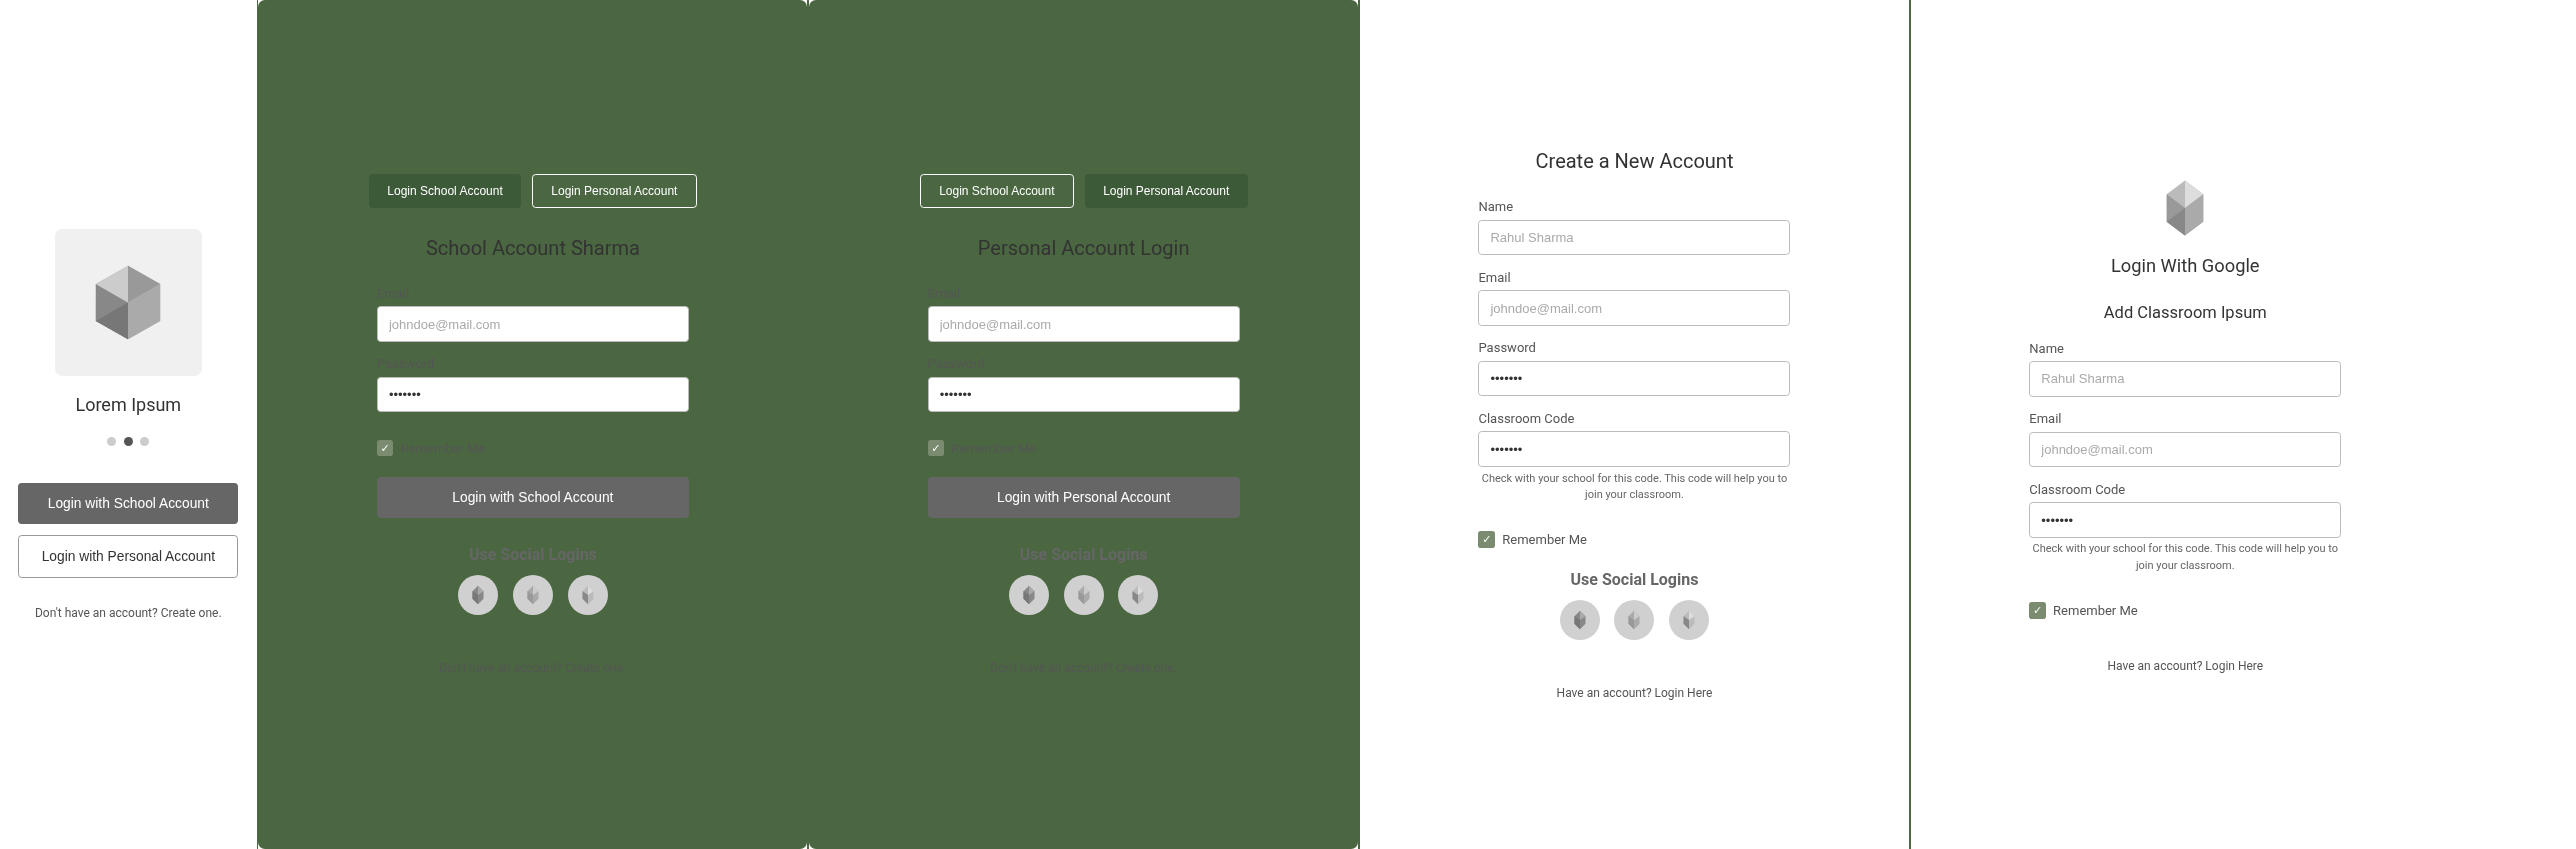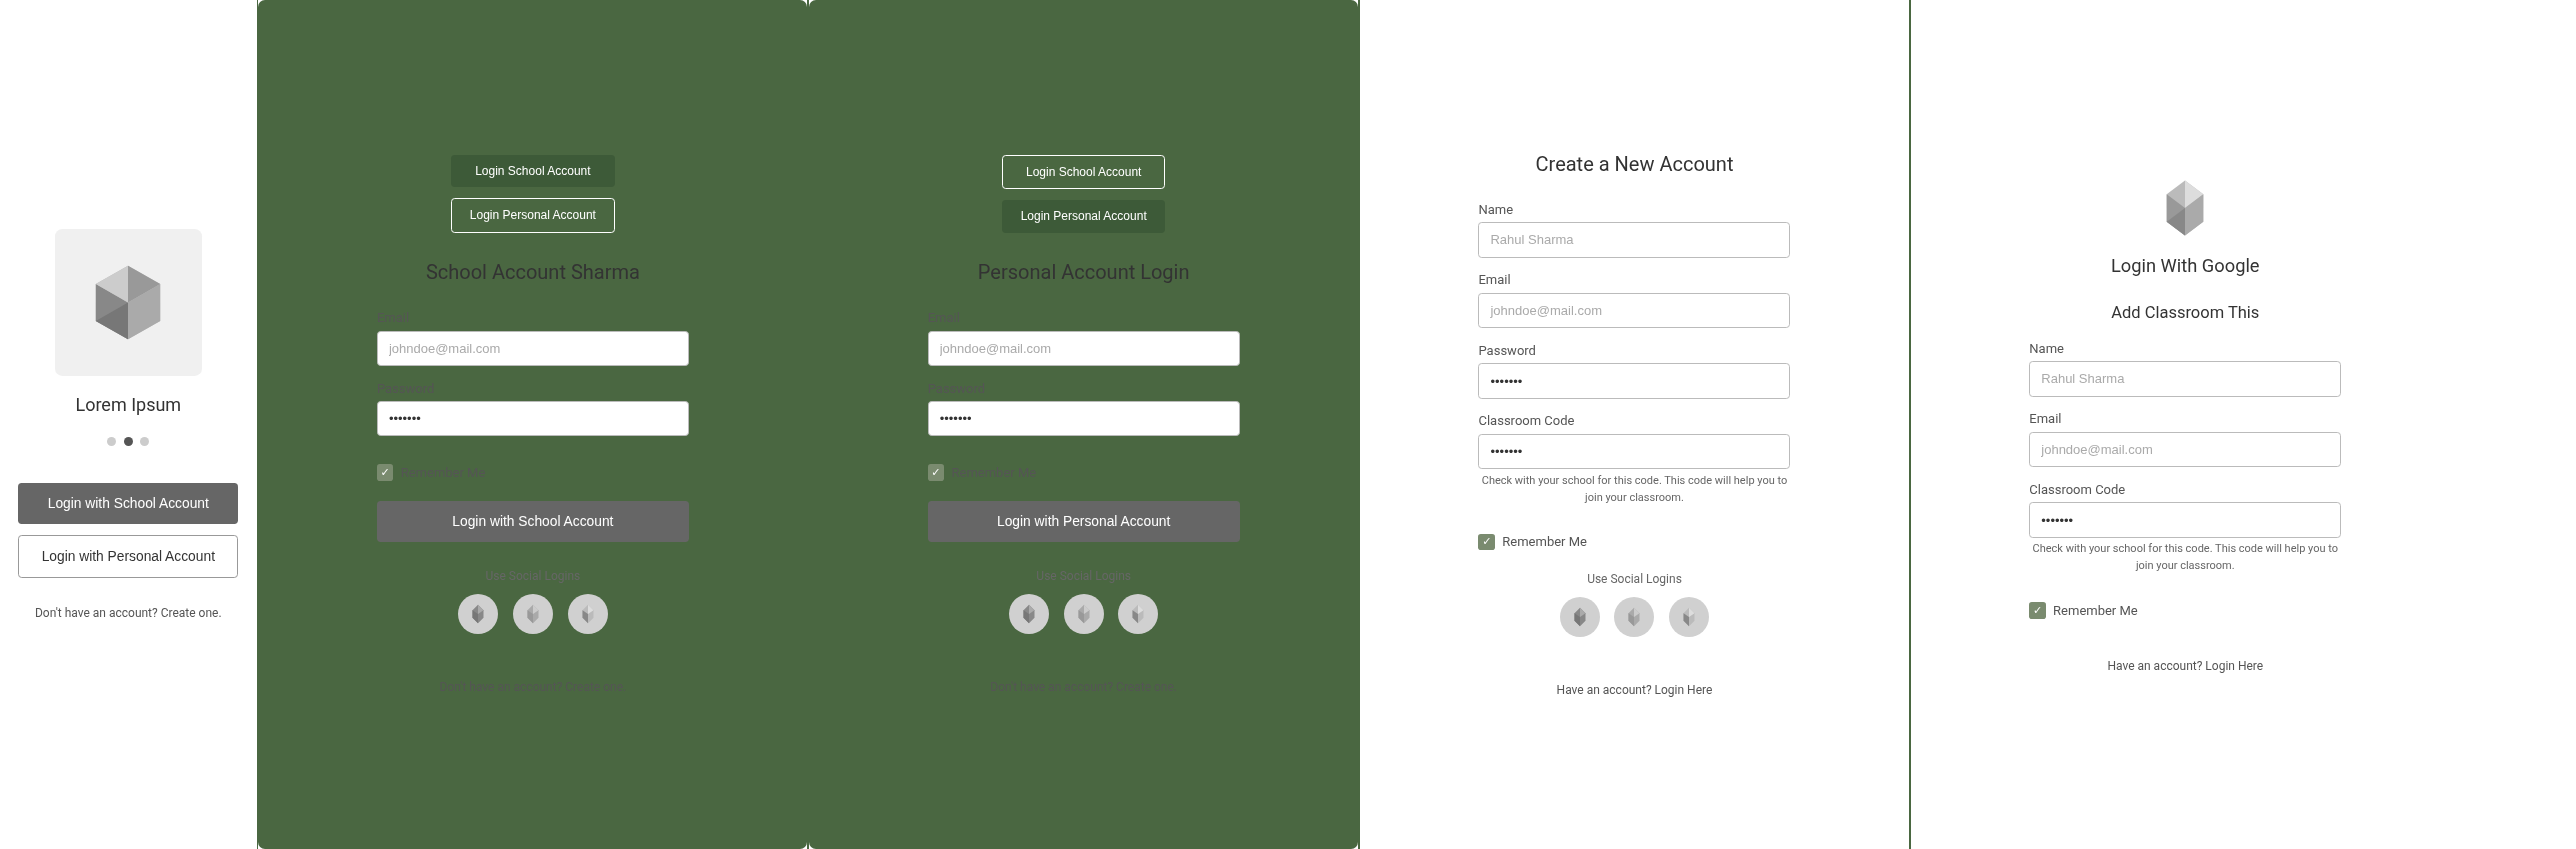--- a/index.html
+++ b/index.html
@@ -199,23 +199,24 @@
       margin-bottom: 18.3px;
     }
 
     .social-section {
       text-align: center;
       width: 100%;
       margin-top: 9.2px;
     }
 
     .social-label {
-      font-size: 12px;
+      font-size: 16px;
       color: #666;
       margin-bottom: 11px;
+      font-weight: bold;
     }
 
     .social-icons {
       display: flex;
       gap: 14.7px;
       justify-content: center;
       margin-bottom: 18.3px;
     }
 
     .social-icon {
@@ -253,21 +254,20 @@
       text-align: center;
     }
 
     
     .nav-buttons {
       display: flex;
       gap: 11px;
       margin-bottom: 27.5px;
       flex-wrap: wrap;
       justify-content: center;
-      flex-direction: column;
     }
 
     .nav-btn-active {
       padding: 9.2px 18.3px;
       background: #3d5a38;
       color: #fff;
       border: none;
       border-radius: 3.7px;
       font-size: 12px;
       cursor: pointer;
@@ -496,21 +496,21 @@
       <svg width="64" height="64" viewBox="0 0 70 70">
         <polygon points="35,5 55,20 55,50 35,65 15,50 15,20" fill="#bbb"></polygon>
         <polygon points="35,5 55,20 35,35" fill="#ddd"></polygon>
         <polygon points="15,20 35,35 35,65 15,50" fill="#999"></polygon>
         <polygon points="55,20 55,50 35,65 35,35" fill="#aaa"></polygon>
         <polygon points="35,35 15,50 35,65" fill="#888"></polygon>
       </svg>
     </div>
     <div class="google-title">Login With Google</div>
 
-    <div class="section-title">Add Classroom This</div>
+    <div class="section-title">Add Classroom Ipsum</div>
 
     <div class="form-group">
       <label class="form-label">Name</label>
       <input class="form-input" type="text" placeholder="Rahul Sharma" style="">
     </div>
     <div class="form-group">
       <label class="form-label">Email</label>
       <input class="form-input" type="email" placeholder="johndoe@mail.com" style="">
     </div>
     <div class="form-group">

